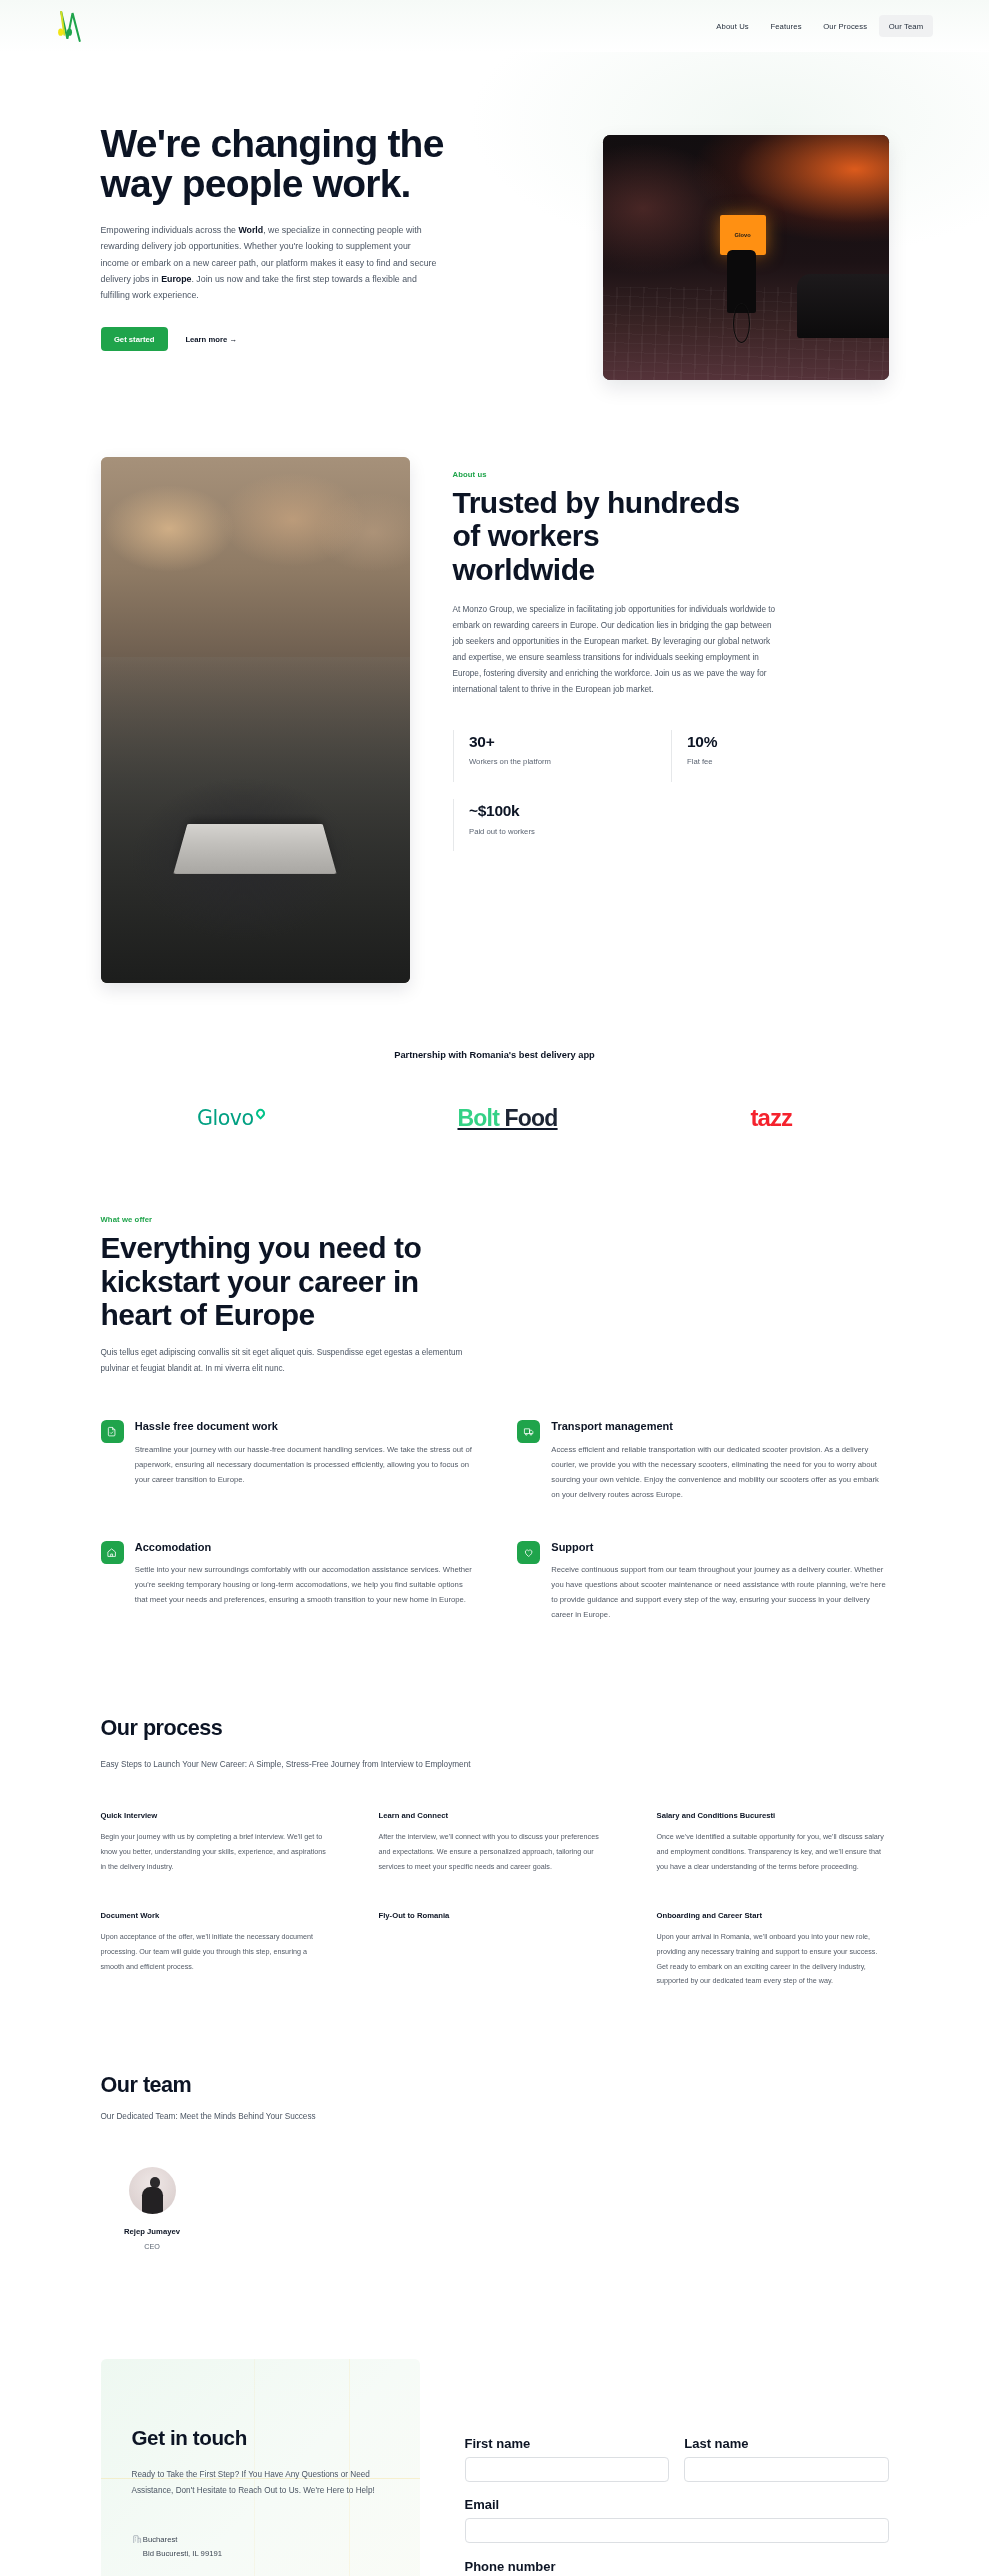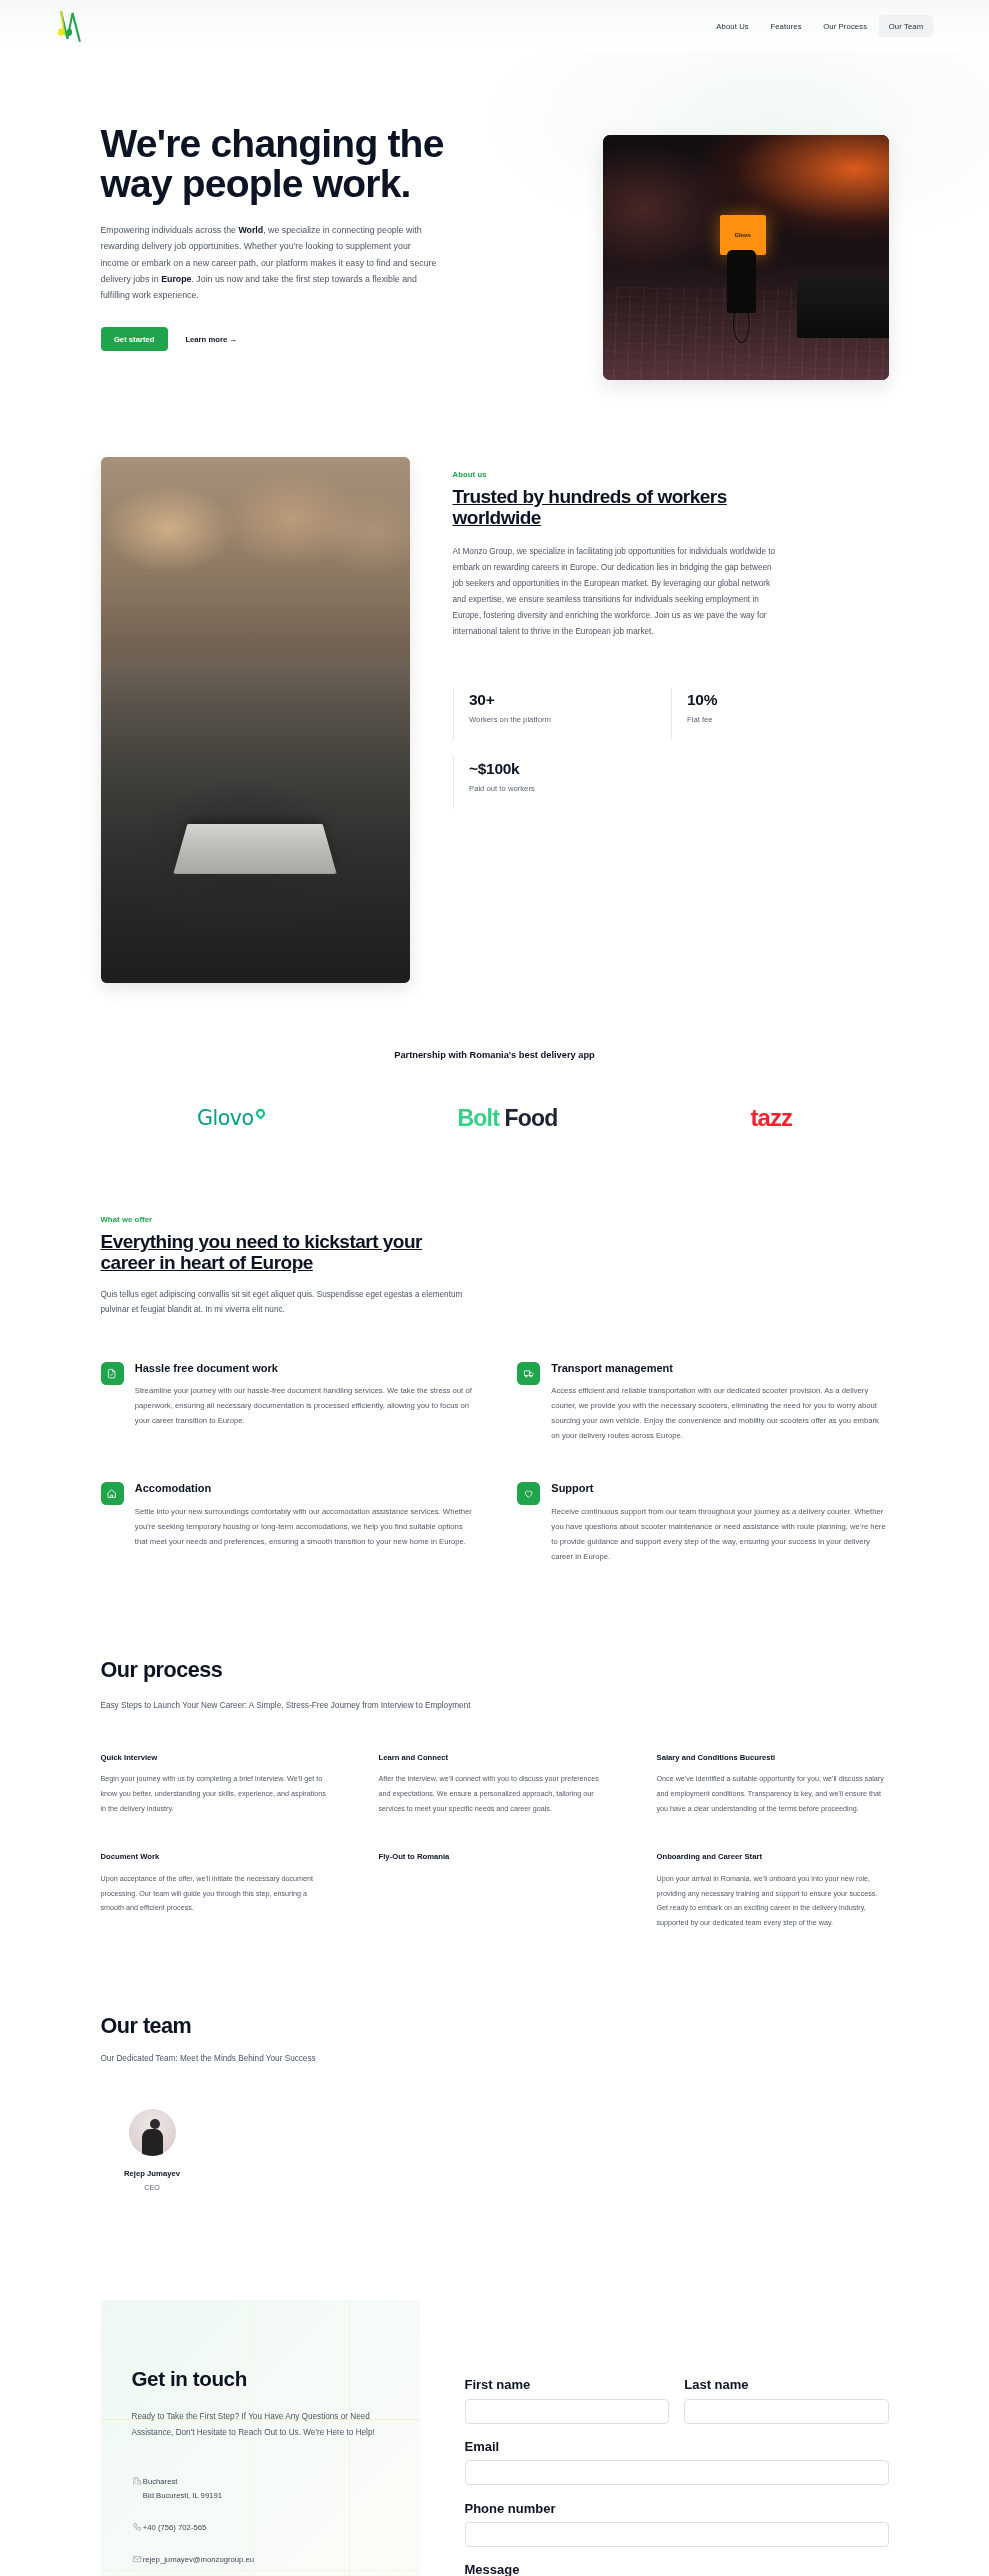--- a/index.html
+++ b/index.html
@@ -134,39 +134,39 @@
   }
   .laptop{
     position:absolute; left:26%; bottom:20%; width:48%; height:12%;
     background: linear-gradient(180deg,#d6d4d0 0%, #a9a7a3 100%);
     border-radius: 2.1px; transform: perspective(206px) rotateX(38deg);
     box-shadow: 0 -7.2px 10.3px rgba(0,0,0,.25);
   }
   .about-text { flex:1; padding-top: 12.4px; }
   .eyebrow { color:#1fa44b; font-weight:700; font-size:7.7px; letter-spacing:0.1px; }
   h2.section-title {
-    margin-top: 7.2px; font-size: 19px; line-height:1.12; letter-spacing:-0.5px;
-    font-weight:800; color:#0c1424; max-width: 289px; text-decoration: underline;
+    margin-top: 7.2px; font-size: 30px; line-height:1.12; letter-spacing:-0.5px;
+    font-weight:800; color:#0c1424; max-width: 289px;
   }
   .about-body { margin-top: 15.5px; font-size:8.2px; line-height:1.95; color:#4b5563; max-width: 330px;}
-  .stats { margin-top: 48px; display:flex; flex-wrap:wrap; }
+  .stats { margin-top: 32px; display:flex; flex-wrap:wrap; }
   .stat { width: 50%; padding: 3.1px 0 15.5px 15.5px; border-left: 0.5px solid #e6e8ea; margin-bottom: 17.5px; }
   .stat-value { font-size:15.5px; font-weight:800; letter-spacing:-0.3px; color:#0c1424; }
   .stat-label { margin-top:6.2px; font-size:7.7px; color:#5b6472; }
 
   
   .partners { padding: 36px 0 62px; text-align:center; }
   .partners-title { font-size:9.3px; font-weight:700; color:#0c1424; }
   .logos { margin-top: 44px; display:flex; align-items:center; justify-content:space-around; }
   .logo-glovo { font-size:20.6px; font-weight:500; color:#00a082; letter-spacing:-0.5px; position:relative; font-family:"DejaVu Sans", sans-serif;}
   .logo-glovo .pin{
     display:inline-block; width:8.8px; height:8.8px; border:2.1px solid #00c389;
     border-radius: 50% 50% 50% 1px; transform: rotate(-45deg); margin-left:2.1px; vertical-align: 7.2px;
   }
-  .logo-bolt { font-size:23px; font-weight:800; letter-spacing:-0.8px; }
+  .logo-bolt { font-size:23px; font-weight:800; letter-spacing:-0.8px;text-decoration:underline; }
   .logo-bolt .b1 { color:#34d186; }
   .logo-bolt .b2 { color:#1c2433; }
   .logo-tazz { font-size:24px; font-weight:800; color:#f5222d; letter-spacing:-1px; }
 
   
   .features { padding: 20.6px 0 62px; }
   .feat-head { max-width: 392px; }
   .feat-desc { margin-top: 13.4px; font-size:8.2px; line-height:1.9; color:#4b5563; max-width:381px;}
   .feat-grid {
     margin-top: 44px; display:grid; grid-template-columns: 1fr 1fr;

